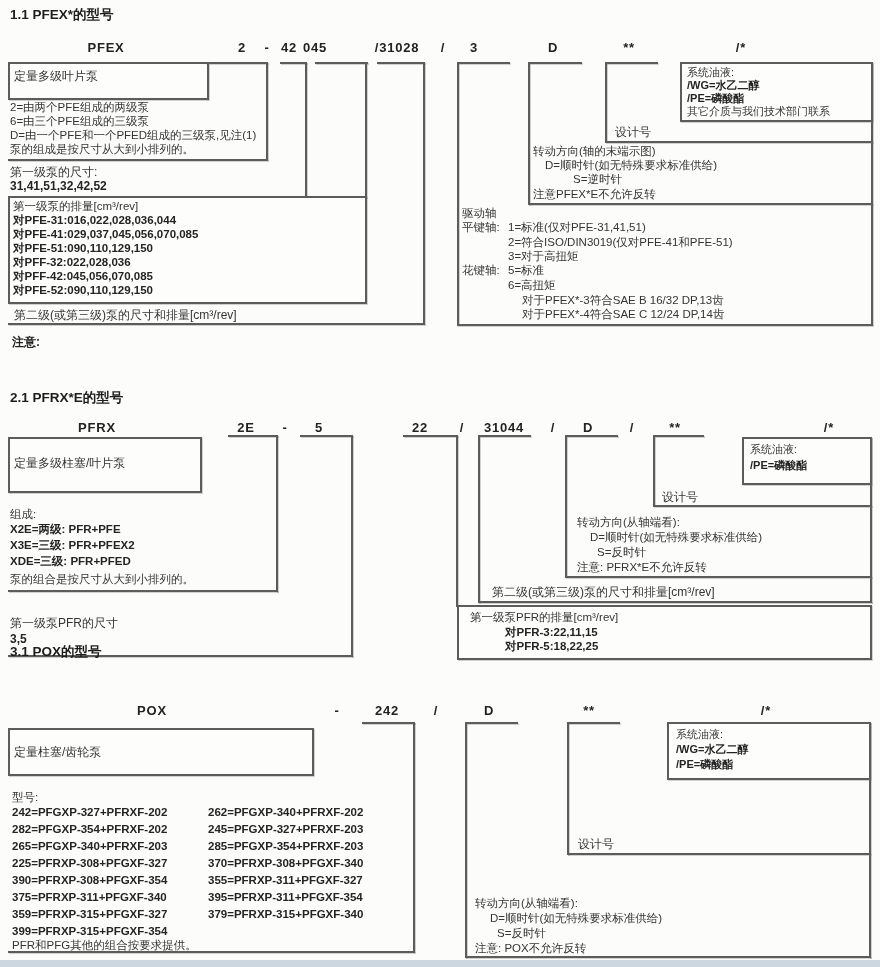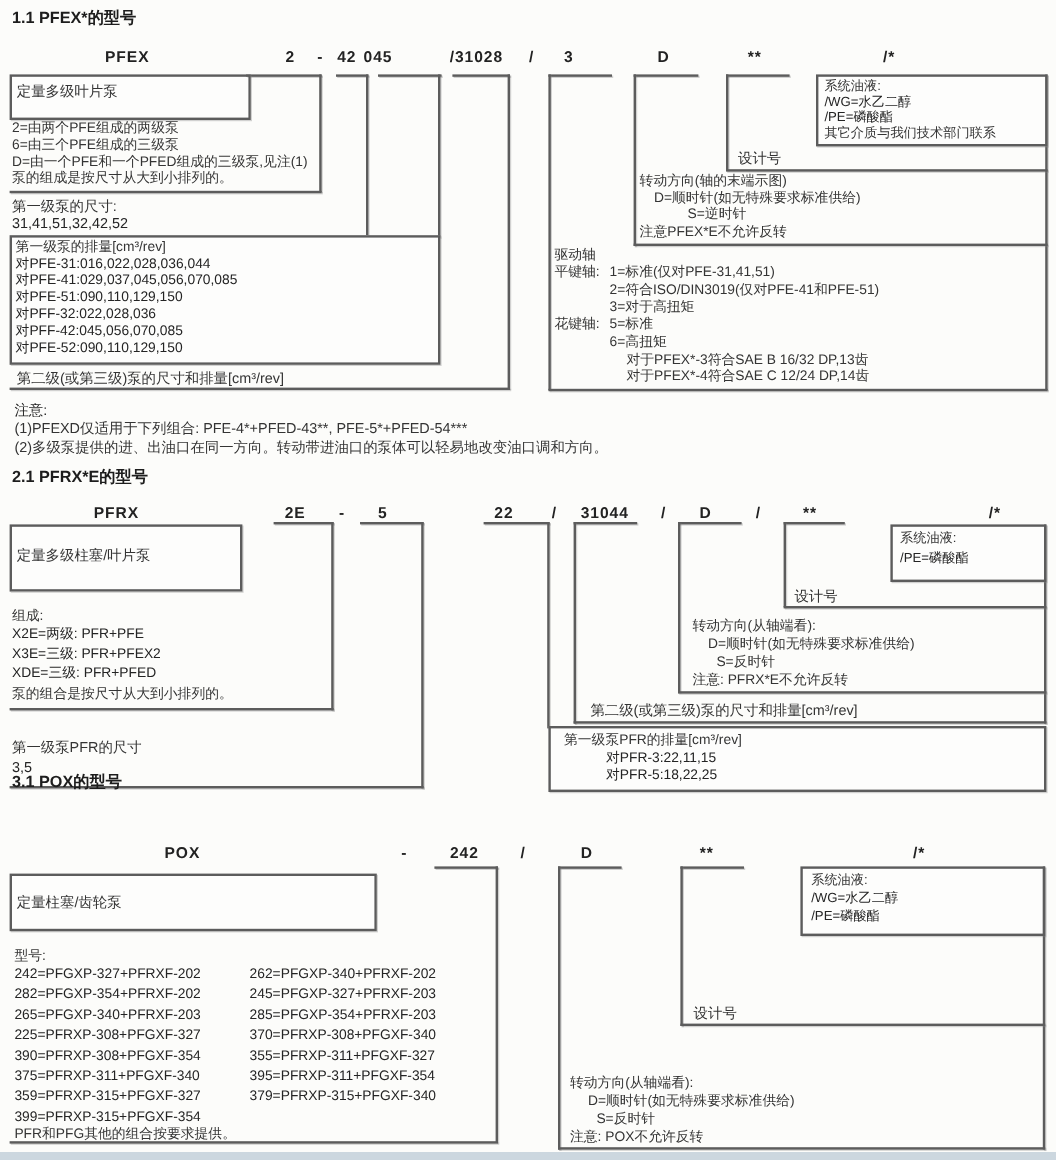--- a/index.html
+++ b/index.html
@@ -1,21 +1,21 @@
 <!DOCTYPE html>
 <html><head>
 <meta charset="utf-8">
 <style>
   html,body{margin:0;padding:0;background:#e8e8e8;}
   #page{position:relative;width:880px;height:967px;background:#fcfcfa;overflow:hidden;
         font-family:"Liberation Sans","DejaVu Sans",sans-serif;color:#2e2e2e;}
   .t{position:absolute;white-space:nowrap;font-size:12px;line-height:13px;color:#343434;}
   .sm{font-size:11px;}
   .md{font-size:11.5px;}
-  .b{font-weight:normal;color:#242424;}
+  .b{font-weight:bold;color:#242424;}
   .title{position:absolute;white-space:nowrap;font-size:13.5px;font-weight:bold;color:#1d1d1d;}
   .code{position:absolute;white-space:nowrap;font-size:13px;font-weight:bold;color:#222;
         transform:translateX(-50%);letter-spacing:.8px;}
   .ln{position:absolute;background:#5c5c5c;box-shadow:1px 1px 0 rgba(130,130,130,.35);}
   .box{position:absolute;border:2px solid #5c5c5c;box-sizing:border-box;
        box-shadow:1px 1px 0 rgba(130,130,130,.35);background:rgba(255,255,255,.35);}
   .band{position:absolute;}
 </style>
 </head>
 <body>
@@ -98,22 +98,20 @@
   <div class="t md" style="left:508px;top:236px">2=符合ISO/DIN3019(仅对PFE-41和PFE-51)</div>
   <div class="t md" style="left:508px;top:250px">3=对于高扭矩</div>
   <div class="t md" style="left:462px;top:264px">花键轴:</div>
   <div class="t md" style="left:508px;top:264px">5=标准</div>
   <div class="t md" style="left:508px;top:279px">6=高扭矩</div>
   <div class="t md" style="left:522px;top:294px">对于PFEX*-3符合SAE B 16/32 DP,13齿</div>
   <div class="t md" style="left:522px;top:308px">对于PFEX*-4符合SAE C 12/24 DP,14齿</div>
   <div class="ln" style="left:457px;top:324px;width:416px;height:2px"></div>
 
   <div class="t b" style="left:12px;top:336px">注意:</div>
-  <div class="t" style="left:12px;top:351px">(1)PFEXD仅适用于下列组合: PFE-4*+PFED-43**, PFE-5*+PFED-54***</div>
-  <div class="t" style="left:12px;top:367px">(2)多级泵提供的进、出油口在同一方向。转动带进油口的泵体可以轻易地改变油口调和方向。</div>
 
   <div class="title" style="left:10px;top:389px">2.1 PFRX*E的型号</div>
 
   <div class="code" style="left:97px;top:420px">PFRX</div>
   <div class="code" style="left:246px;top:420px">2E</div>
   <div class="code" style="left:285px;top:420px">-</div>
   <div class="code" style="left:319px;top:420px">5</div>
   <div class="code" style="left:420px;top:420px">22</div>
   <div class="code" style="left:462px;top:420px">/</div>
   <div class="code" style="left:504px;top:420px">31044</div>

